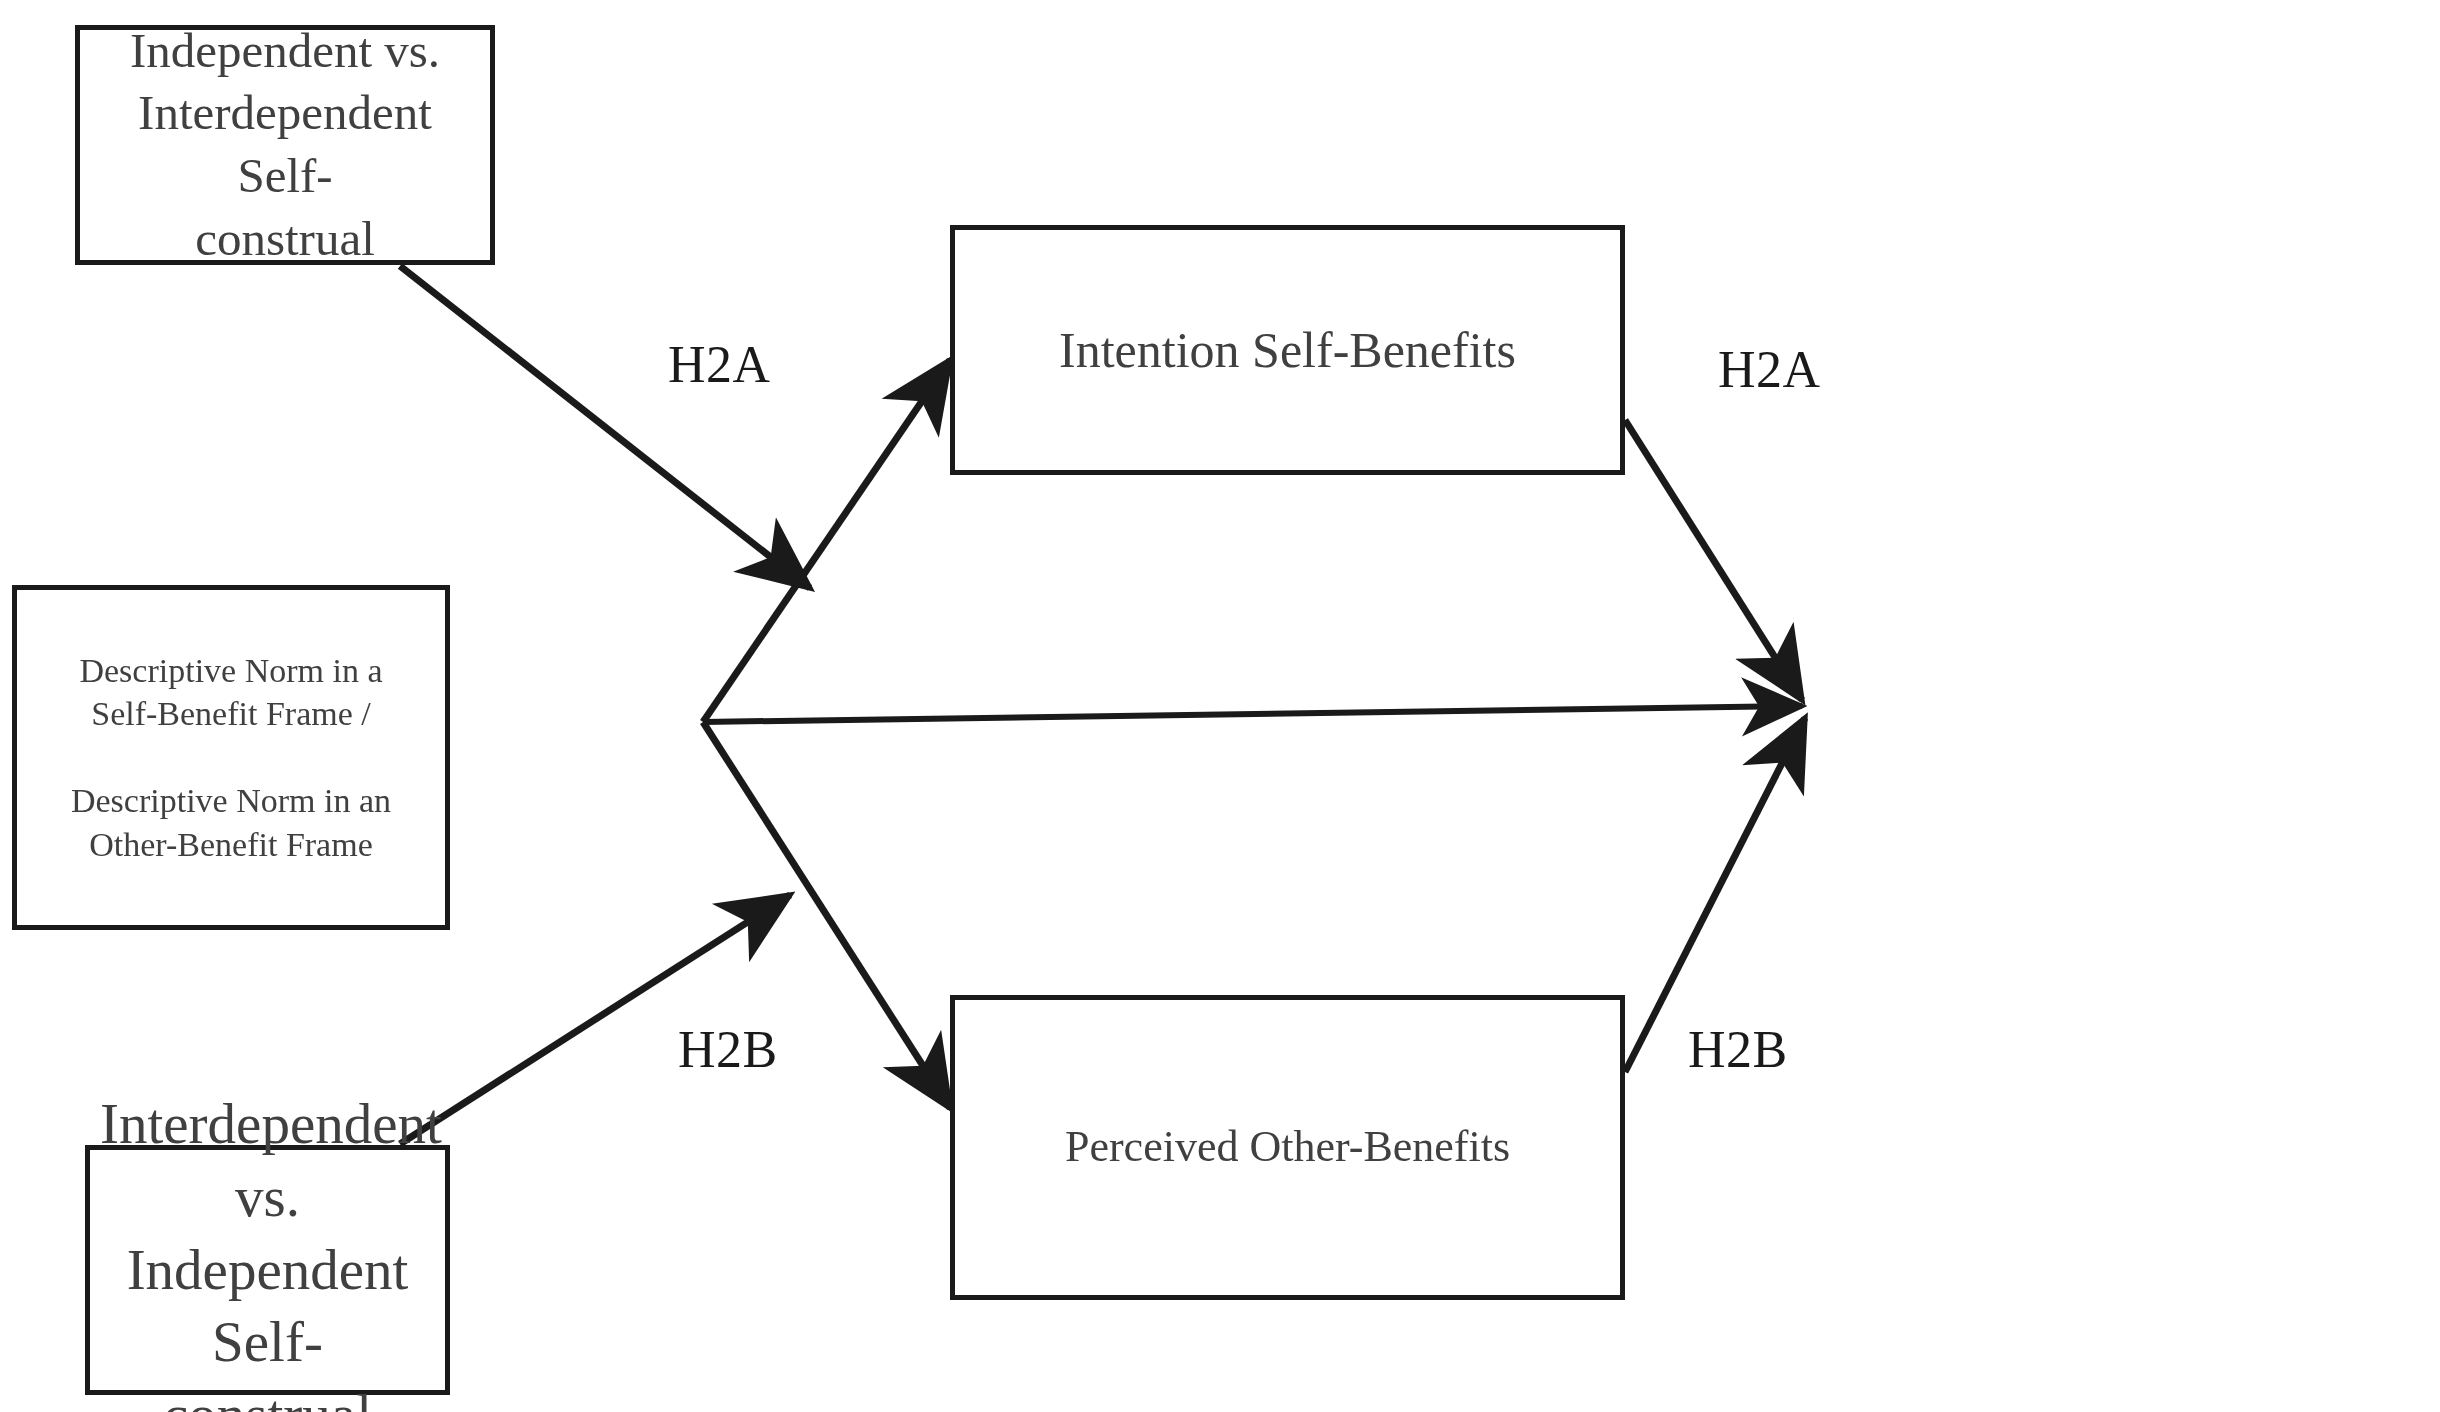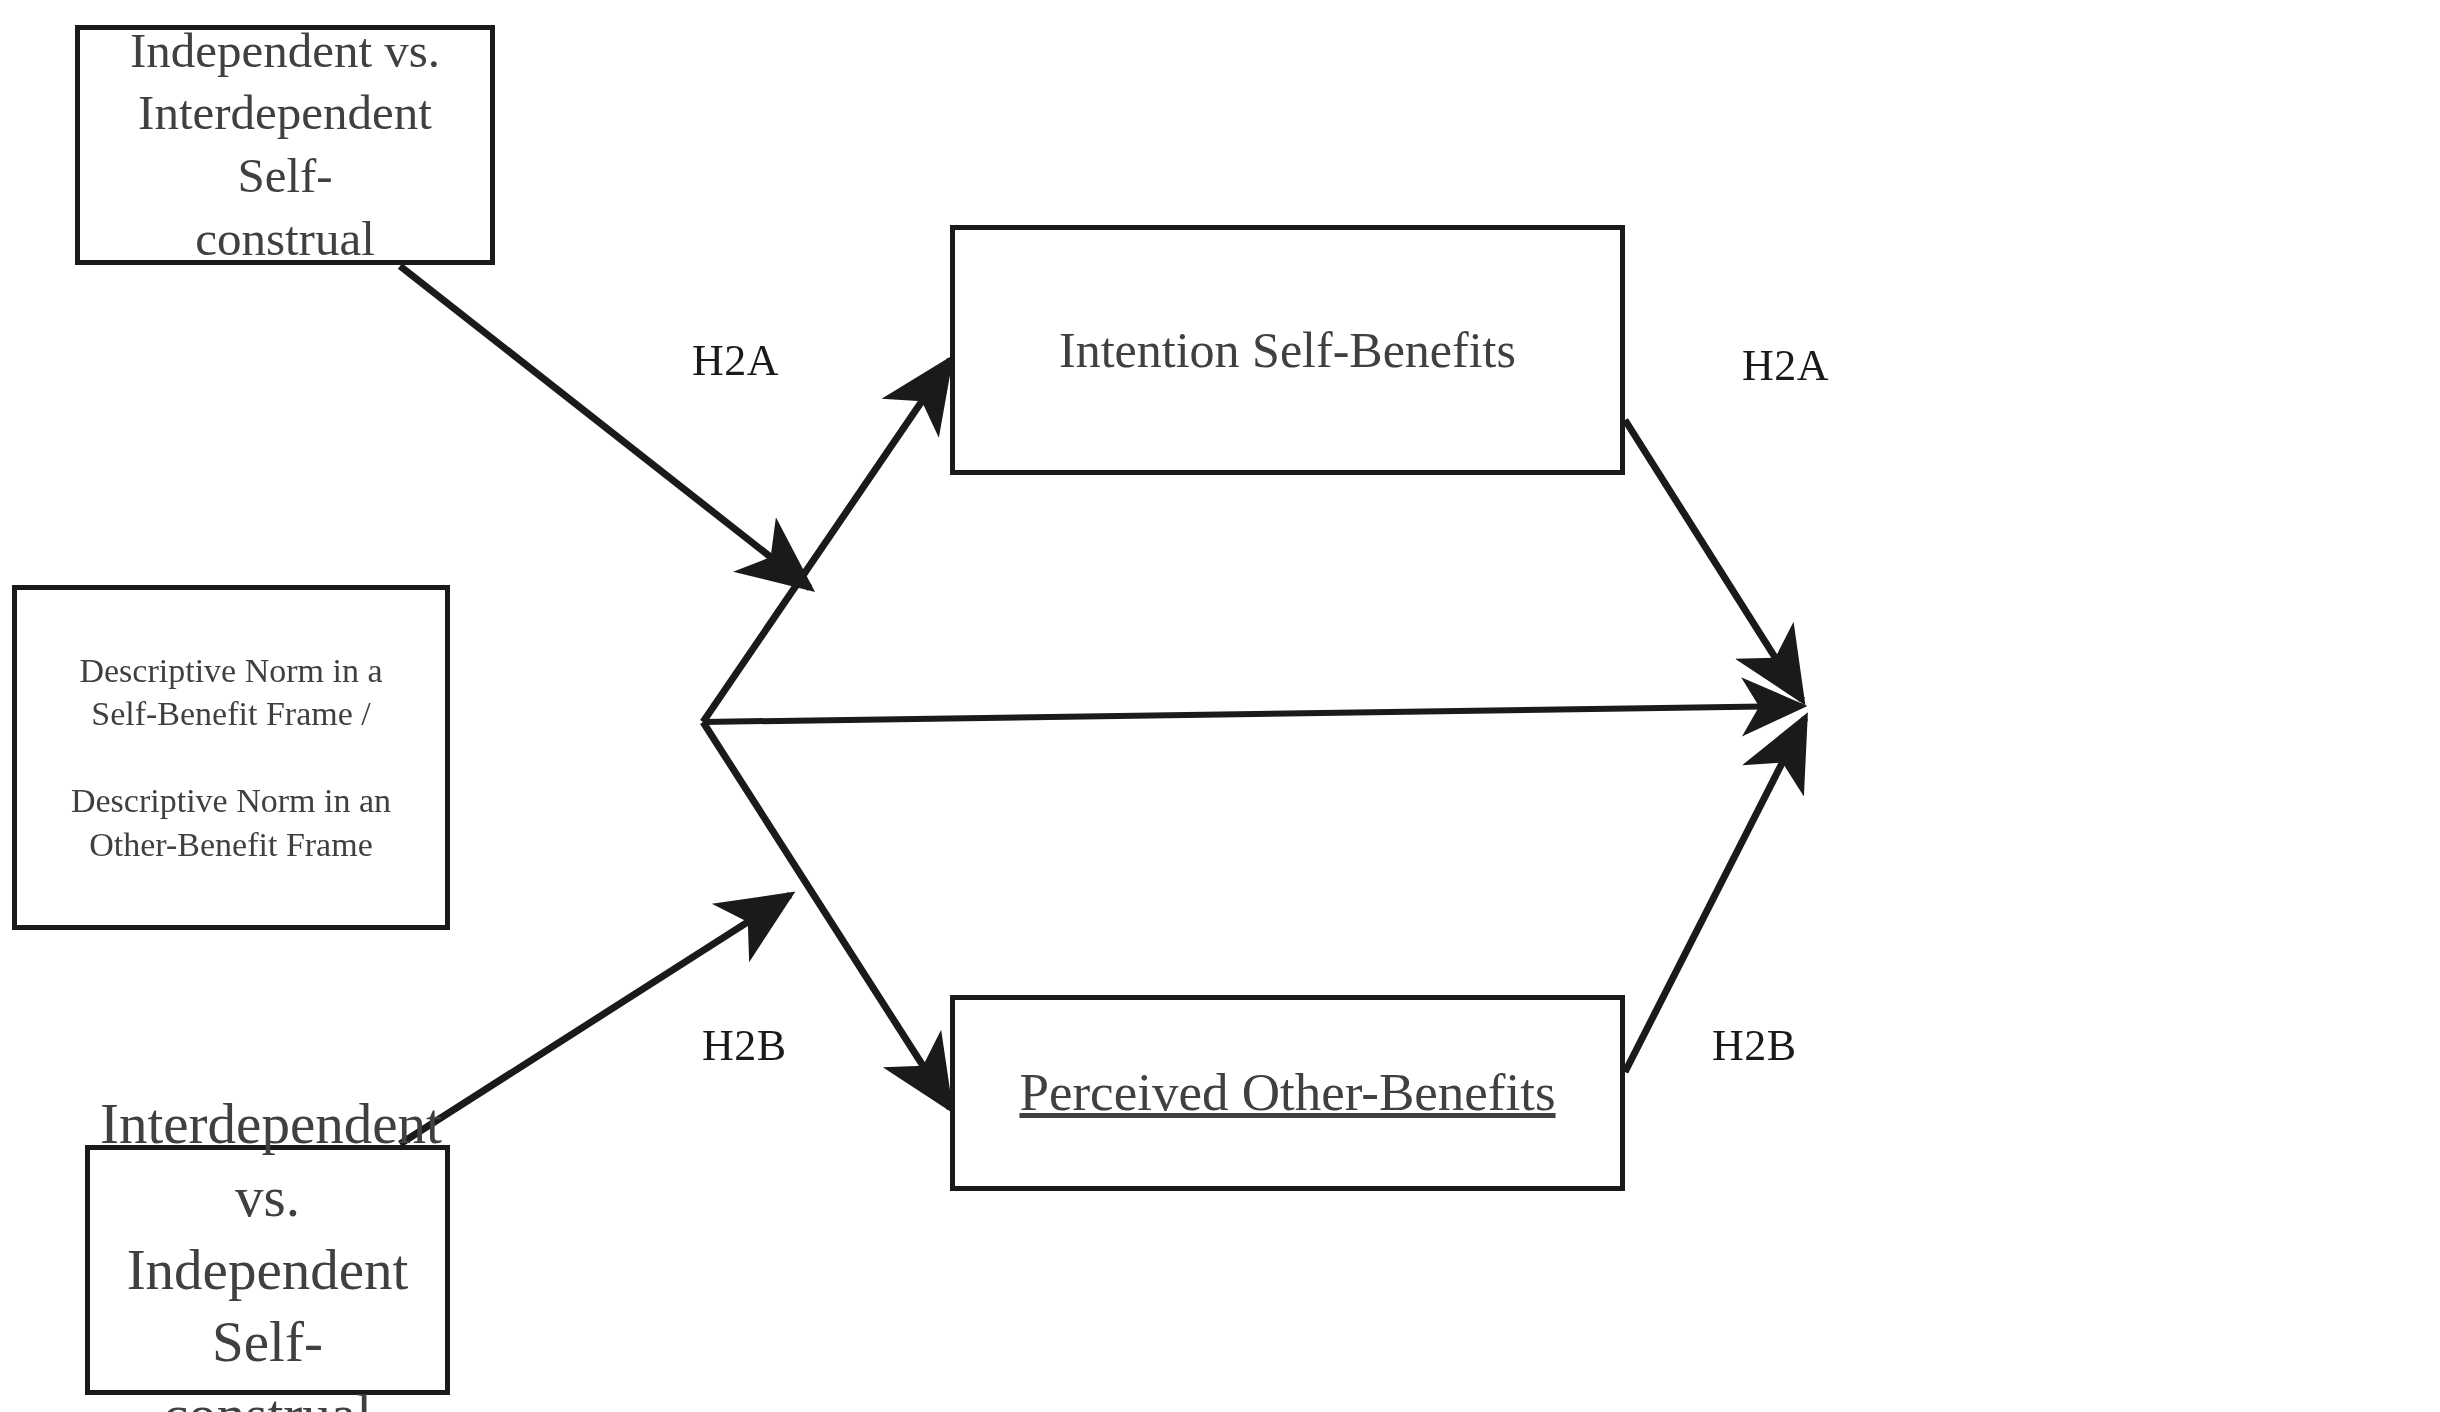--- a/index.html
+++ b/index.html
@@ -57,36 +57,34 @@
   }
   #node-interdependent-construal {
     left: 85px; top: 1145px; width: 365px; height: 250px;
     font-size: 57px;
   }
   #node-perceived-self-benefits {
     left: 950px; top: 225px; width: 675px; height: 250px;
     font-size: 50px;
   }
   #node-perceived-other-benefits {
-    left: 950px; top: 995px; width: 675px; height: 196px;
-    font-size: 53px;
-    text-decoration: underline;
+    left: 950px; top: 995px; width: 675px; height: 305px;
+    font-size: 44px;
   }
   #node-purchase-intention {
     left: 1805px; top: 585px; width: 620px; height: 240px;
     font-size: 50px;
   }
   .edge-label {
     position: absolute;
     color: #1a1a1a;
-    font-size: 44px;
+    font-size: 52px;
     letter-spacing: 0.5px;
     white-space: nowrap;
     z-index: 6;
-    margin-left: 24px;
   }
   #label-h2a-left  { left: 668px;  top: 335px; }
   #label-h2a-right { left: 1718px; top: 340px; }
   #label-h2b-left  { left: 678px;  top: 1020px; }
   #label-h2b-right { left: 1688px; top: 1020px; }
 </style>
 </head>
 <body>
 
 <div id="canvas">

